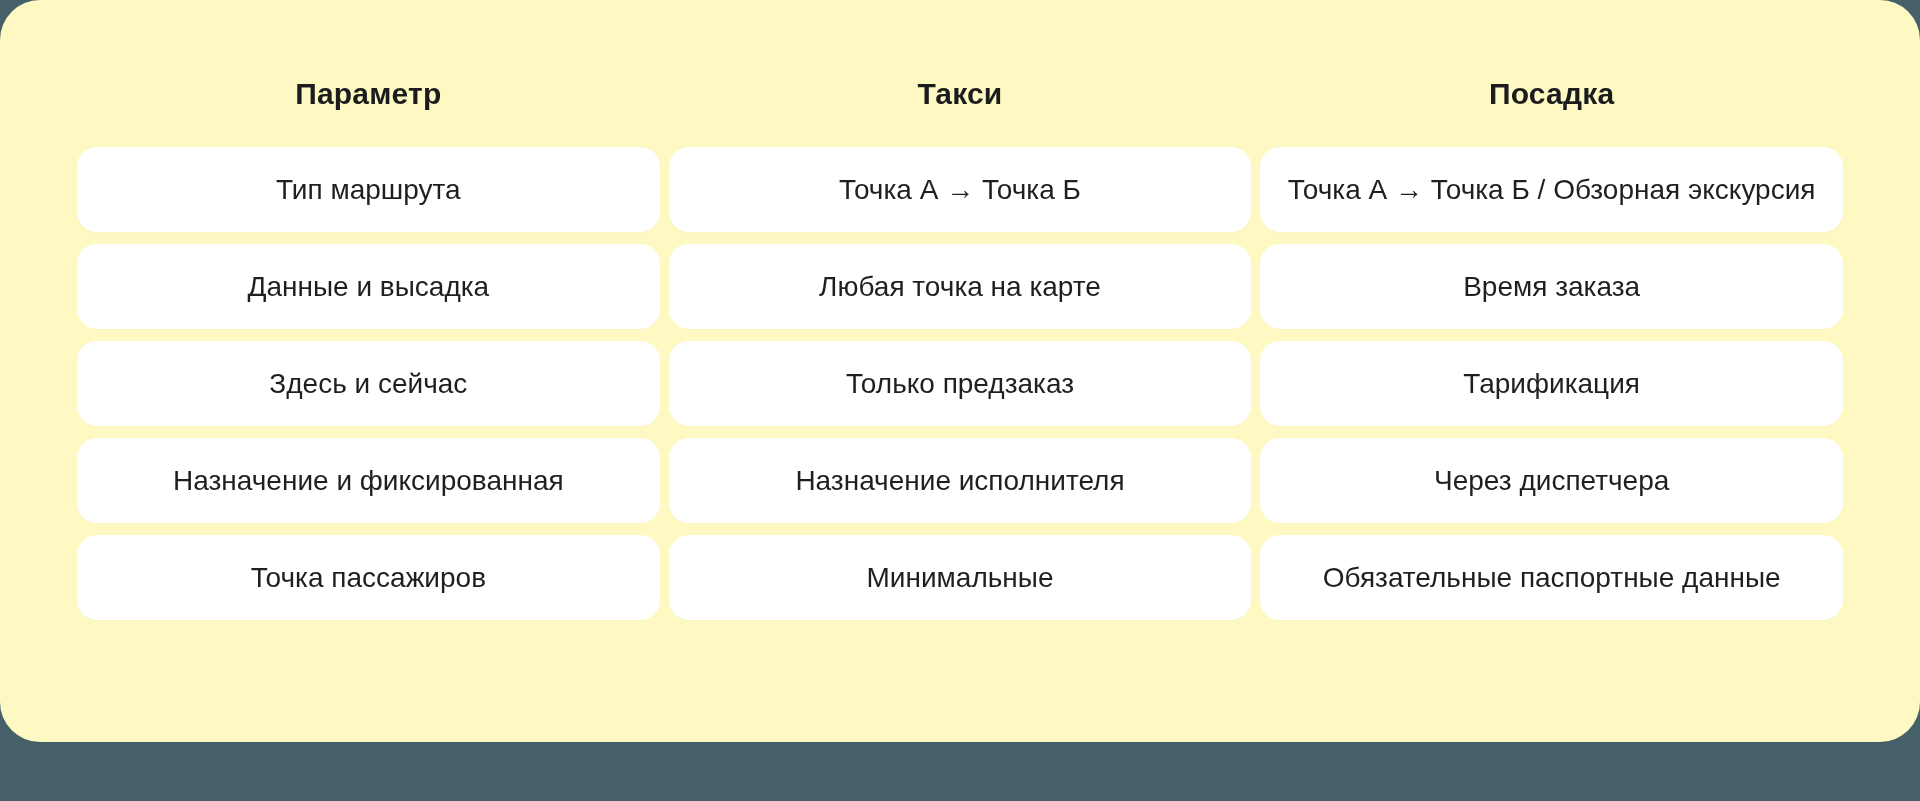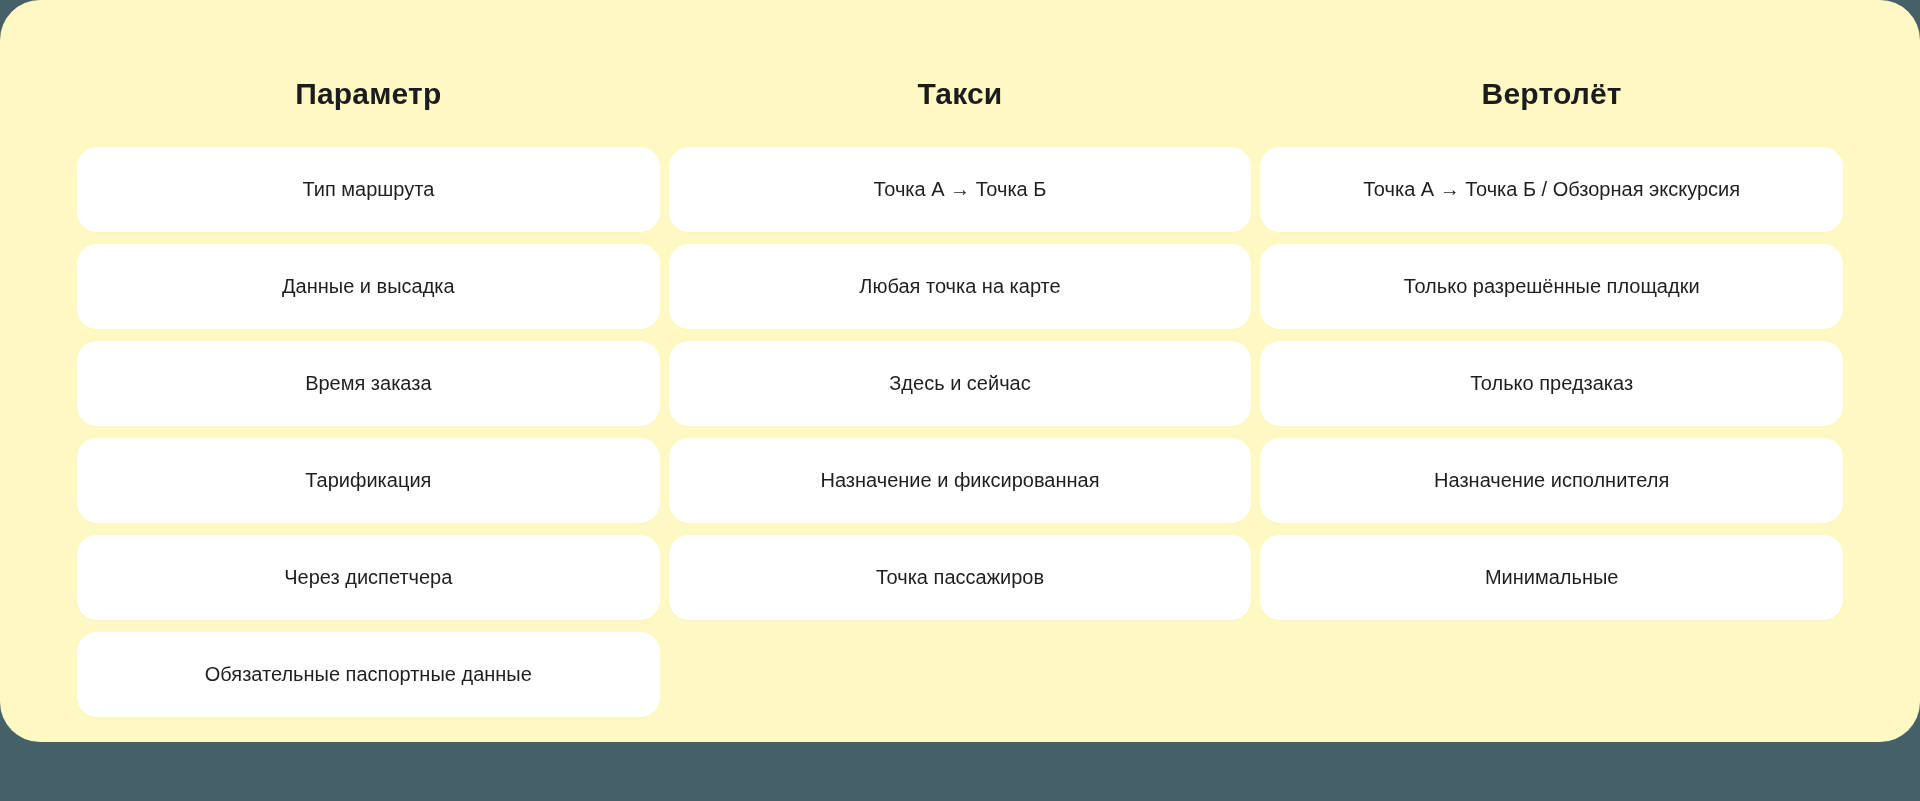--- a/index.html
+++ b/index.html
@@ -36,44 +36,43 @@
     letter-spacing: 0.2px;
   }
   .card {
     height: 85px;
     background: #FFFFFF;
     border-radius: 20px;
     display: flex;
     align-items: center;
     justify-content: center;
     text-align: center;
-    font-size: 20px;
+    font-size: 28px;
     color: #1F1F21;
     padding: 0 18px;
     box-sizing: border-box;
     box-shadow: 0 1px 2px rgba(30, 30, 40, 0.02);
   }
 </style>
 </head>
 <body>
 
 <div class="canvas">
   <div class="grid">
 
     <div class="col-header">Параметр</div>
     <div class="col-header">Такси</div>
-    <div class="col-header">Вертолёт</div>
+    <div class="col-header">Посадка</div>
 
     <div class="card">Тип маршрута</div>
     <div class="card">Точка А → Точка Б</div>
     <div class="card">Точка А → Точка Б / Обзорная экскурсия</div>
 
     <div class="card">Данные и высадка</div>
     <div class="card">Любая точка на карте</div>
-    <div class="card">Только разрешённые площадки</div>
 
     <div class="card">Время заказа</div>
     <div class="card">Здесь и сейчас</div>
     <div class="card">Только предзаказ</div>
 
     <div class="card">Тарификация</div>
     <div class="card">Назначение и фиксированная</div>
 
     <div class="card">Назначение исполнителя</div>
     <div class="card">Через диспетчера</div>

